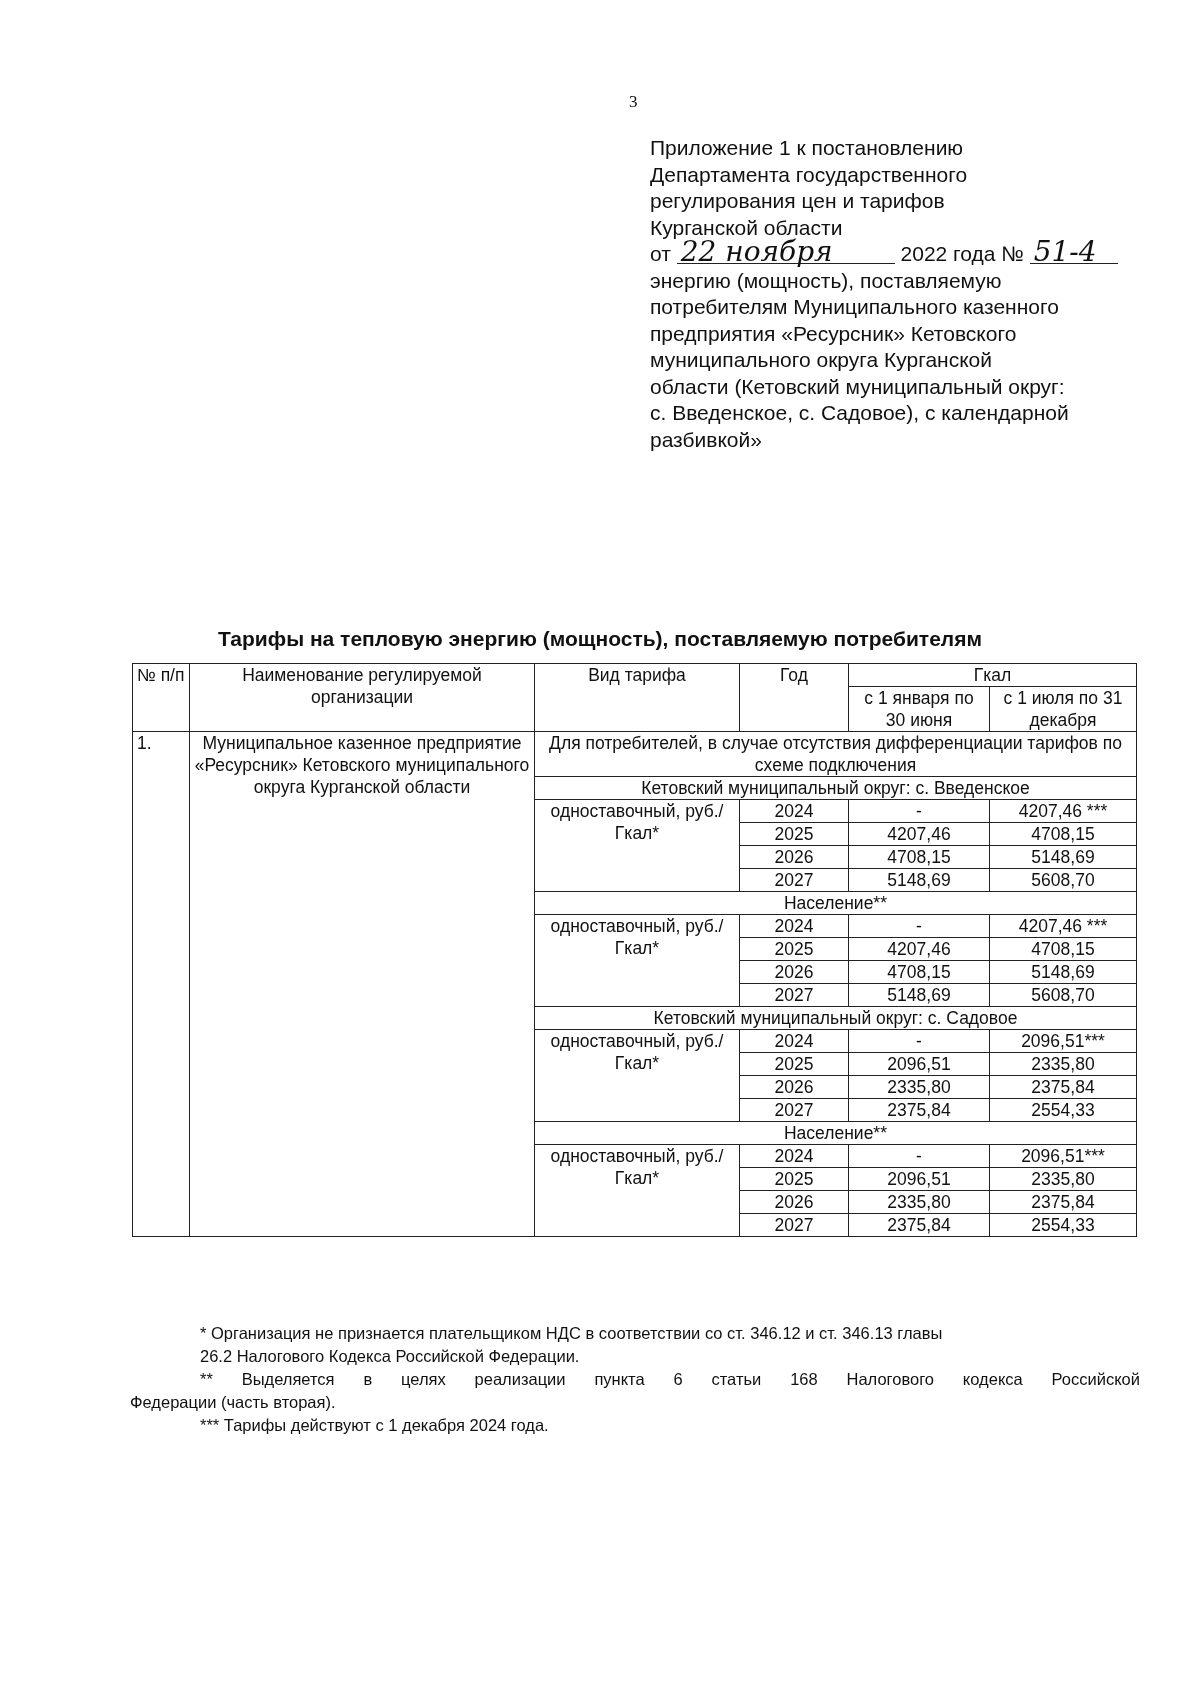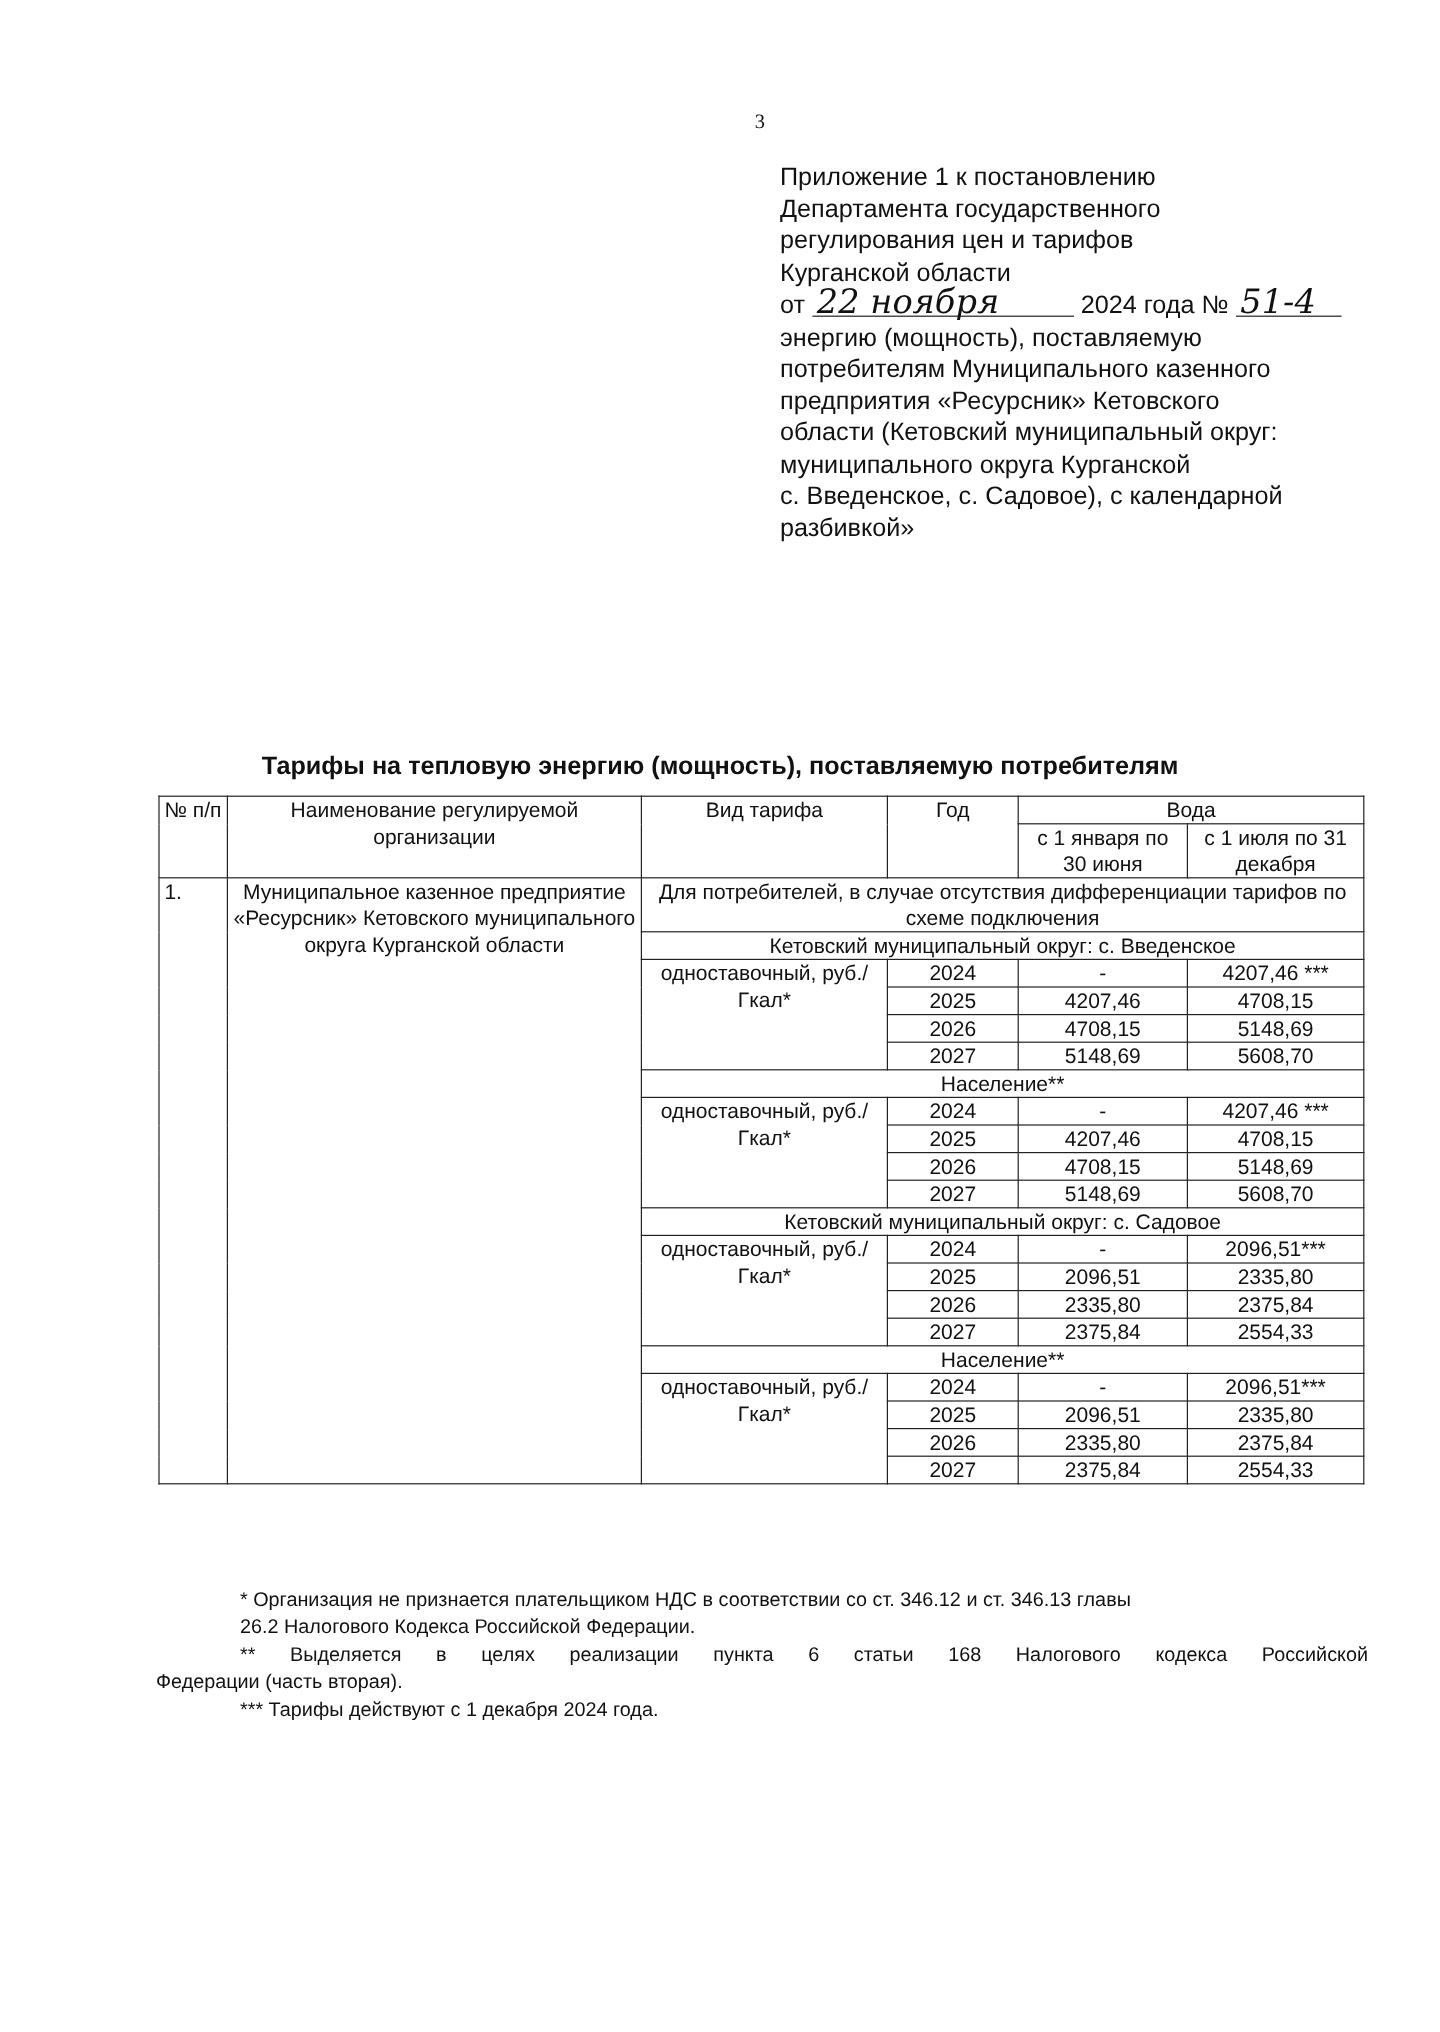--- a/index.html
+++ b/index.html
@@ -29,42 +29,42 @@
 <div class="page-num">3</div>
 
 <div class="appendix">
   <div>Приложение 1 к постановлению</div>
   <div>Департамента государственного</div>
   <div>регулирования цен и тарифов</div>
   <div>Курганской области</div>
   <div>
     <span>от</span>
     <span class="hand date">22 ноября</span>
-    <span>2024 года №</span>
+    <span>2022 года №</span>
     <span class="hand num">51-4</span>
   </div>
   <div>энергию (мощность), поставляемую</div>
   <div>потребителям Муниципального казенного</div>
   <div>предприятия «Ресурсник» Кетовского</div>
+  <div>муниципального округа Курганской</div>
   <div>области (Кетовский муниципальный округ:</div>
-  <div>муниципального округа Курганской</div>
   <div>с. Введенское, с. Садовое), с календарной</div>
   <div>разбивкой»</div>
 </div>
 
 <div class="title">Тарифы на тепловую энергию (мощность), поставляемую потребителям</div>
 
 <table class="tariffs">
   <tbody>
       <tr>
     <td class="c-no" rowspan="2">№ п/п</td>
     <td class="c-org" rowspan="2">Наименование регулируемой организации</td>
     <td class="c-type" rowspan="2">Вид тарифа</td>
     <td class="c-year" rowspan="2">Год</td>
-    <td colspan="2">Вода</td>
+    <td colspan="2">Гкал</td>
   </tr>
   <tr>
     <td class="c-h1">с 1 января по 30 июня</td>
     <td class="c-h2">с 1 июля по 31 декабря</td>
   </tr>
 
   <tr>
     <td class="c-no" rowspan="25">1.</td>
     <td class="c-org" rowspan="25">Муниципальное казенное предприятие «Ресурсник» Кетовского муниципального округа Курганской области</td>
     <td colspan="4">Для потребителей, в случае отсутствия дифференциации тарифов по схеме подключения</td>

